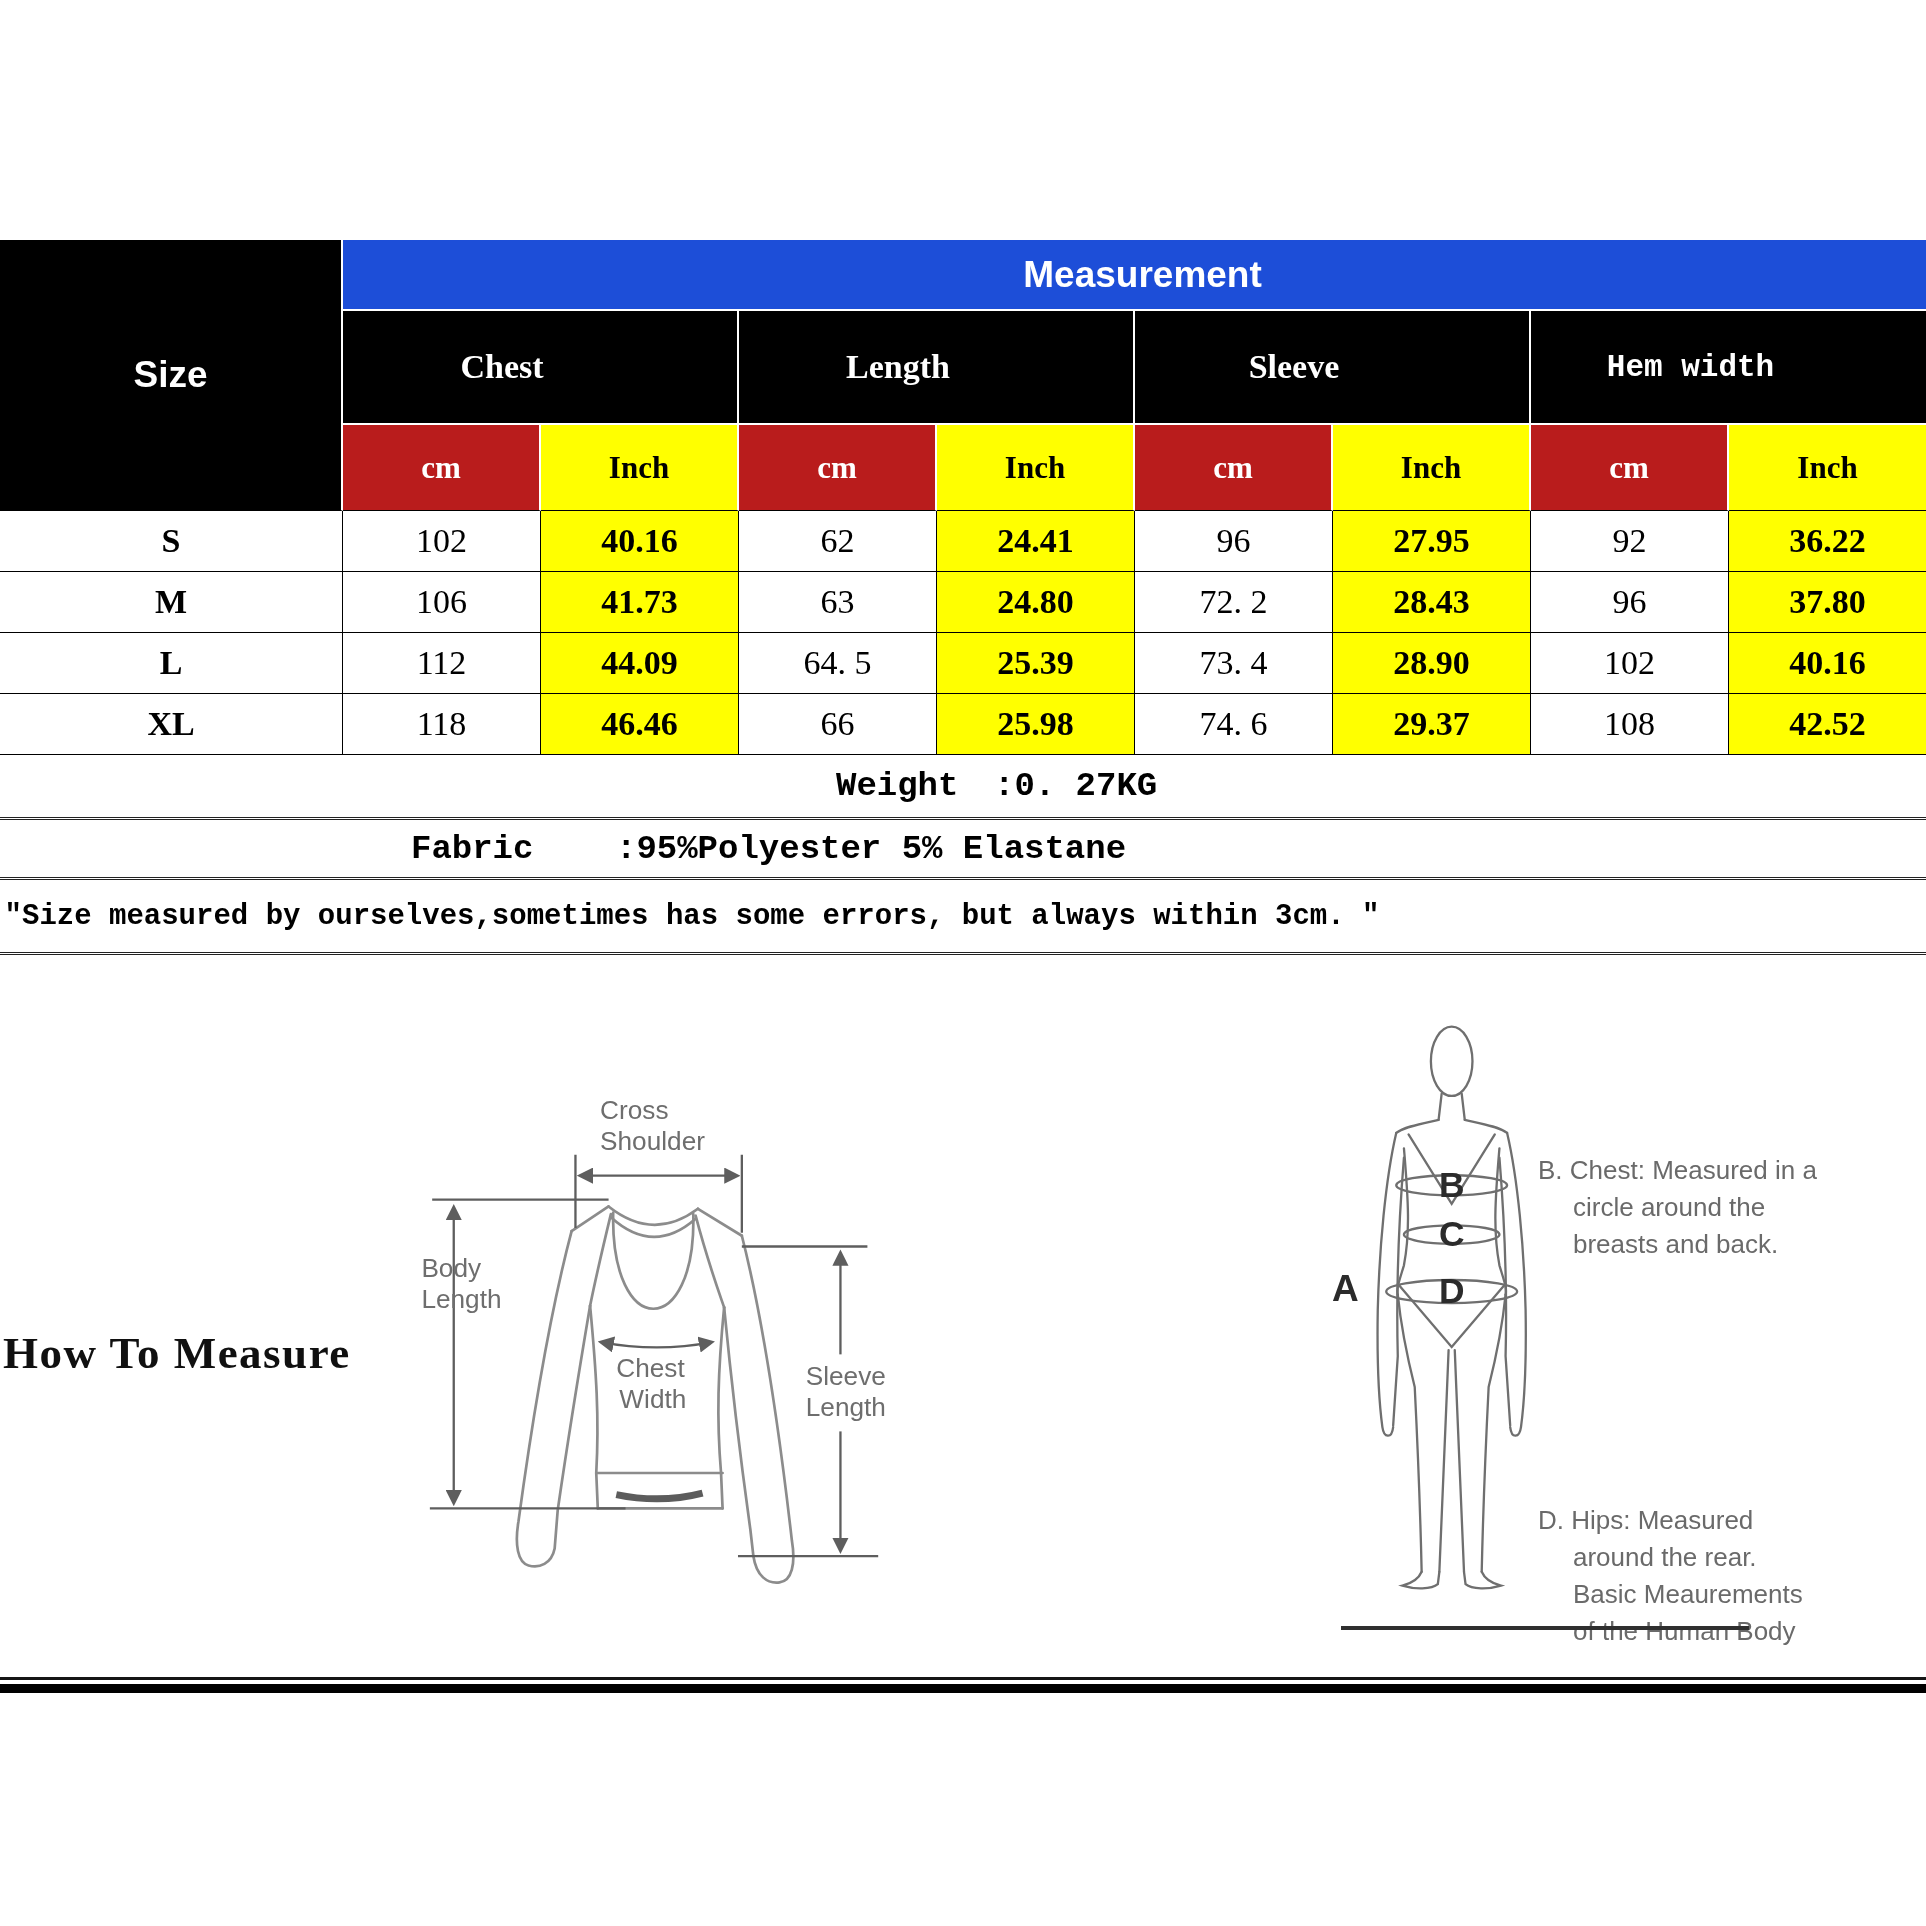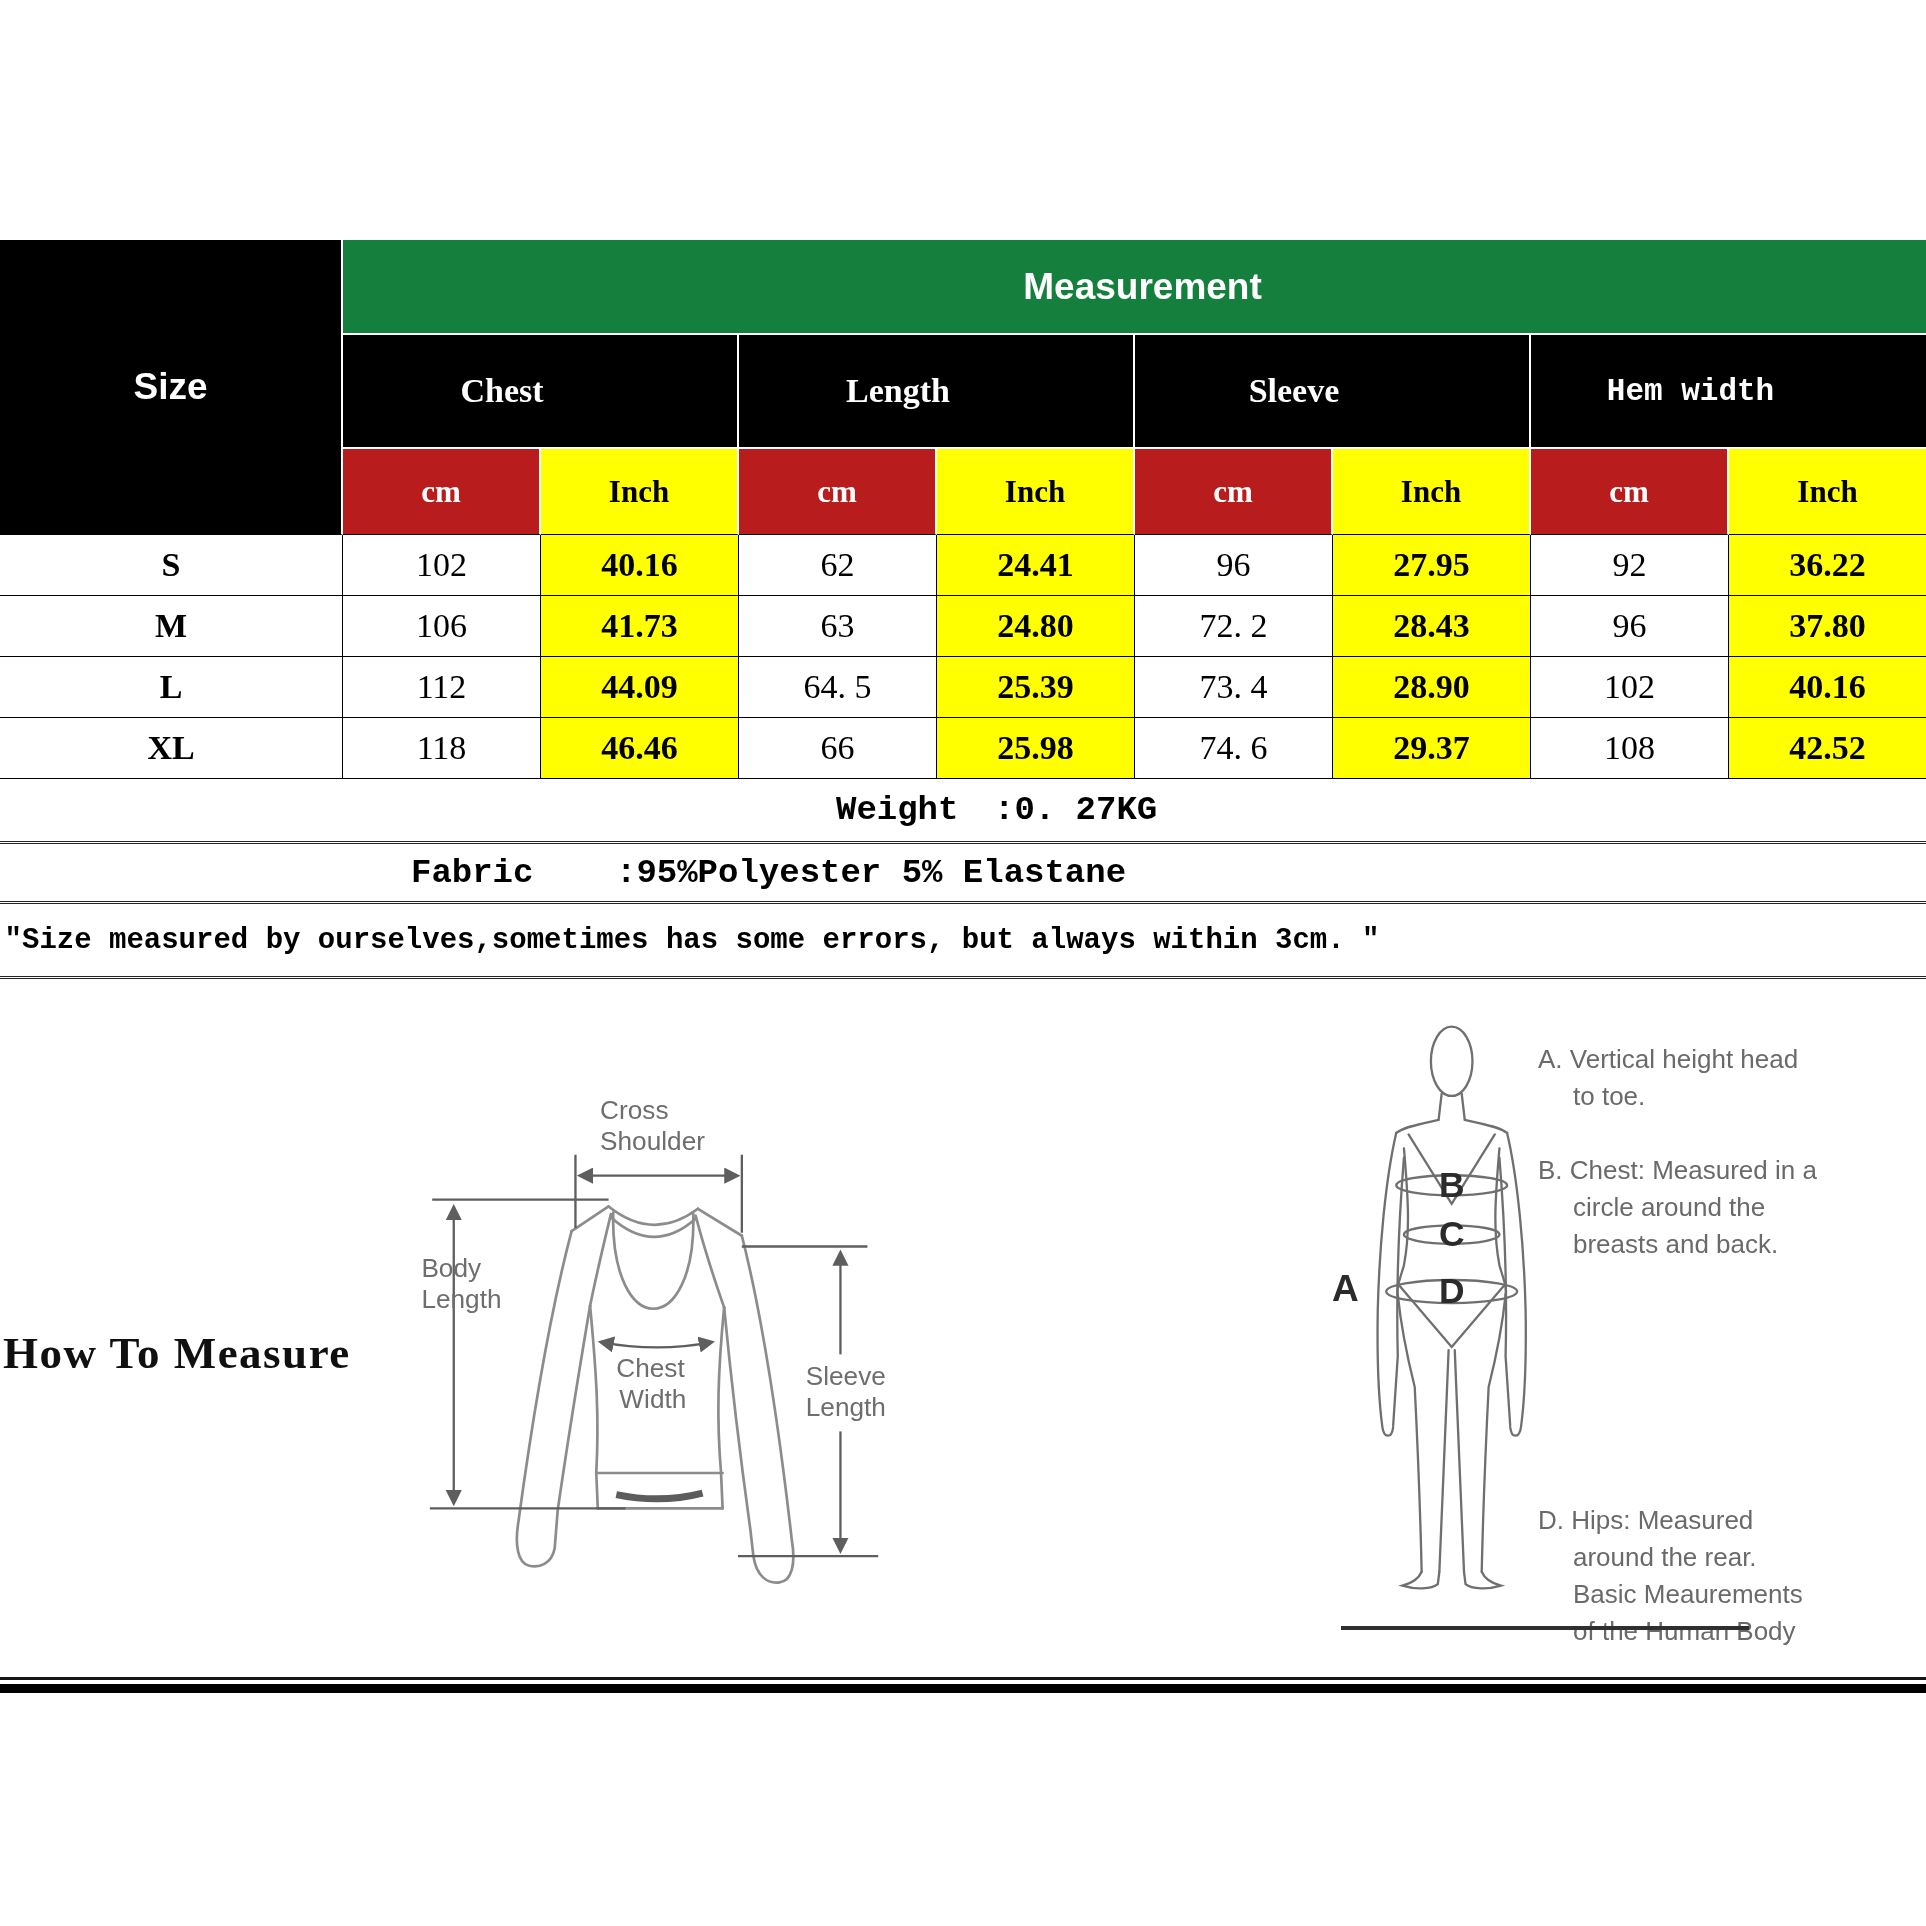--- a/index.html
+++ b/index.html
@@ -7,22 +7,22 @@
          font-family:"Liberation Serif",serif;}
 
   
   table.size-table{position:absolute;left:0;top:240px;width:1926px;border-collapse:separate;
     border-spacing:0;table-layout:fixed;}
   td{box-sizing:border-box;text-align:center;vertical-align:middle;overflow:hidden;}
 
   td.corner{background:#000;color:#fff;font-family:"Liberation Sans",sans-serif;
     font-weight:bold;font-size:37px;border-right:2.3px solid #fff;border-bottom:1.5px solid #000;
     margin-top:10px;}
-  td.meas{background:#15803d;color:#fff;font-family:"Liberation Sans",sans-serif;
-    font-weight:bold;font-size:37px;height:95px;border-bottom:2.3px solid #fff;padding-left:17px;}
+  td.meas{background:#1d4ed8;color:#fff;font-family:"Liberation Sans",sans-serif;
+    font-weight:bold;font-size:37px;height:71px;border-bottom:2.3px solid #fff;padding-left:17px;}
   td.grp{background:#000;color:#fff;font-weight:bold;font-size:34px;height:114px;
     border-right:2.3px solid #fff;border-bottom:2.3px solid #fff;padding-right:77px;}
   td.grp.mono{font-family:"Liberation Mono",monospace;font-size:31px;}
   td.grp.last{border-right:none;}
   td.unit-cm{background:#b91c1c;color:#fff;font-weight:bold;font-size:31px;height:86px;
     border-right:2.3px solid #fff;border-bottom:1.5px solid #000;}
   td.unit-in{background:#ffff00;color:#000;font-weight:bold;font-size:31px;height:86px;
     border-right:2.3px solid #fff;border-bottom:1.5px solid #000;}
   td.unit-in.last{border-right:none;}
 
@@ -229,24 +229,20 @@
     <path class="fline" d="M1845 2040 C1840 2052, 1828 2056, 1820 2058 C1836 2063, 1858 2063, 1866 2056 L1868 2040"></path>
     <path class="fline" d="M1954 1680 C1950 1720, 1942 1760, 1932 1800 C1928 1880, 1925 1950, 1923 2040"></path>
     <path class="fline" d="M1888 1752 C1892 1850, 1896 1950, 1900 2040"></path>
     <path class="fline" d="M1923 2040 C1928 2052, 1940 2056, 1948 2058 C1932 2063, 1910 2063, 1902 2056 L1900 2040"></path>
     <text class="flet a" x="1746" y="1688">A</text>
     <text class="flet" x="1884" y="1553">B</text>
     <text class="flet" x="1884" y="1617">C</text>
     <text class="flet" x="1884" y="1691">D</text>
   </svg>
 
-  <div class="anno" style="left:1538px;top:1041px">
-    <div>A. Vertical height head</div>
-    <div class="li">to toe.</div>
-  </div>
   <div class="anno" style="left:1538px;top:1152px">
     <div>B. Chest: Measured in a</div>
     <div class="li">circle around the</div>
     <div class="li">breasts and back.</div>
   </div>
   <div class="anno" style="left:1538px;top:1502px">
     <div>D. Hips: Measured</div>
     <div class="li">around the rear.</div>
     <div class="li">Basic Meaurements</div>
     <div class="li">of the Human Body</div>

